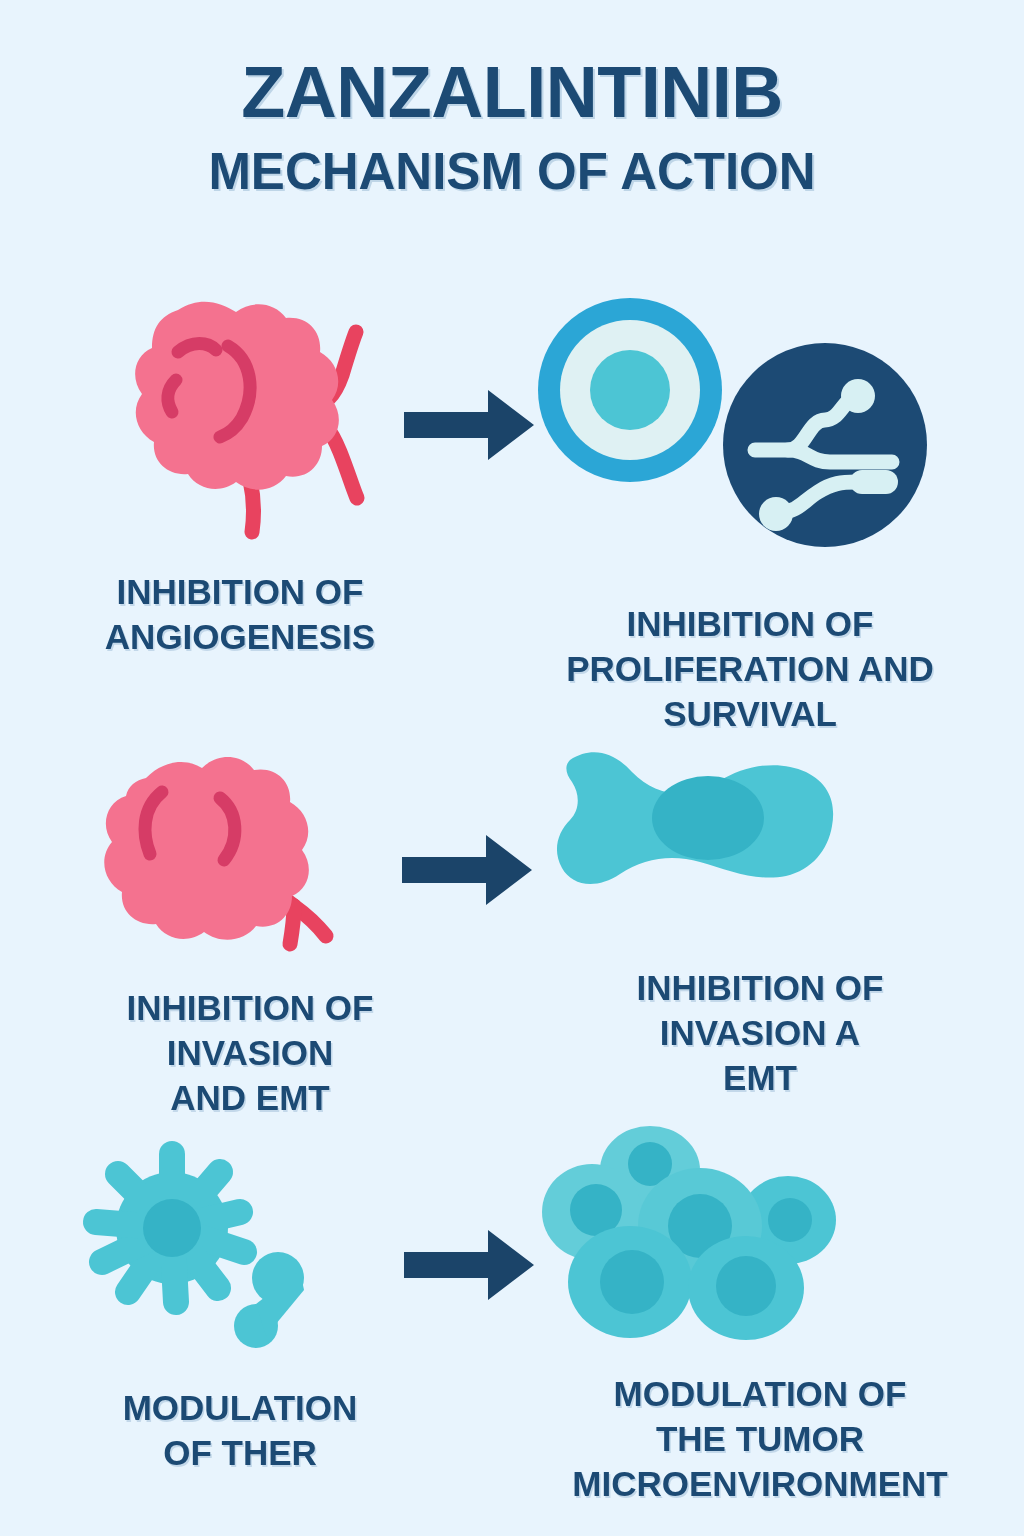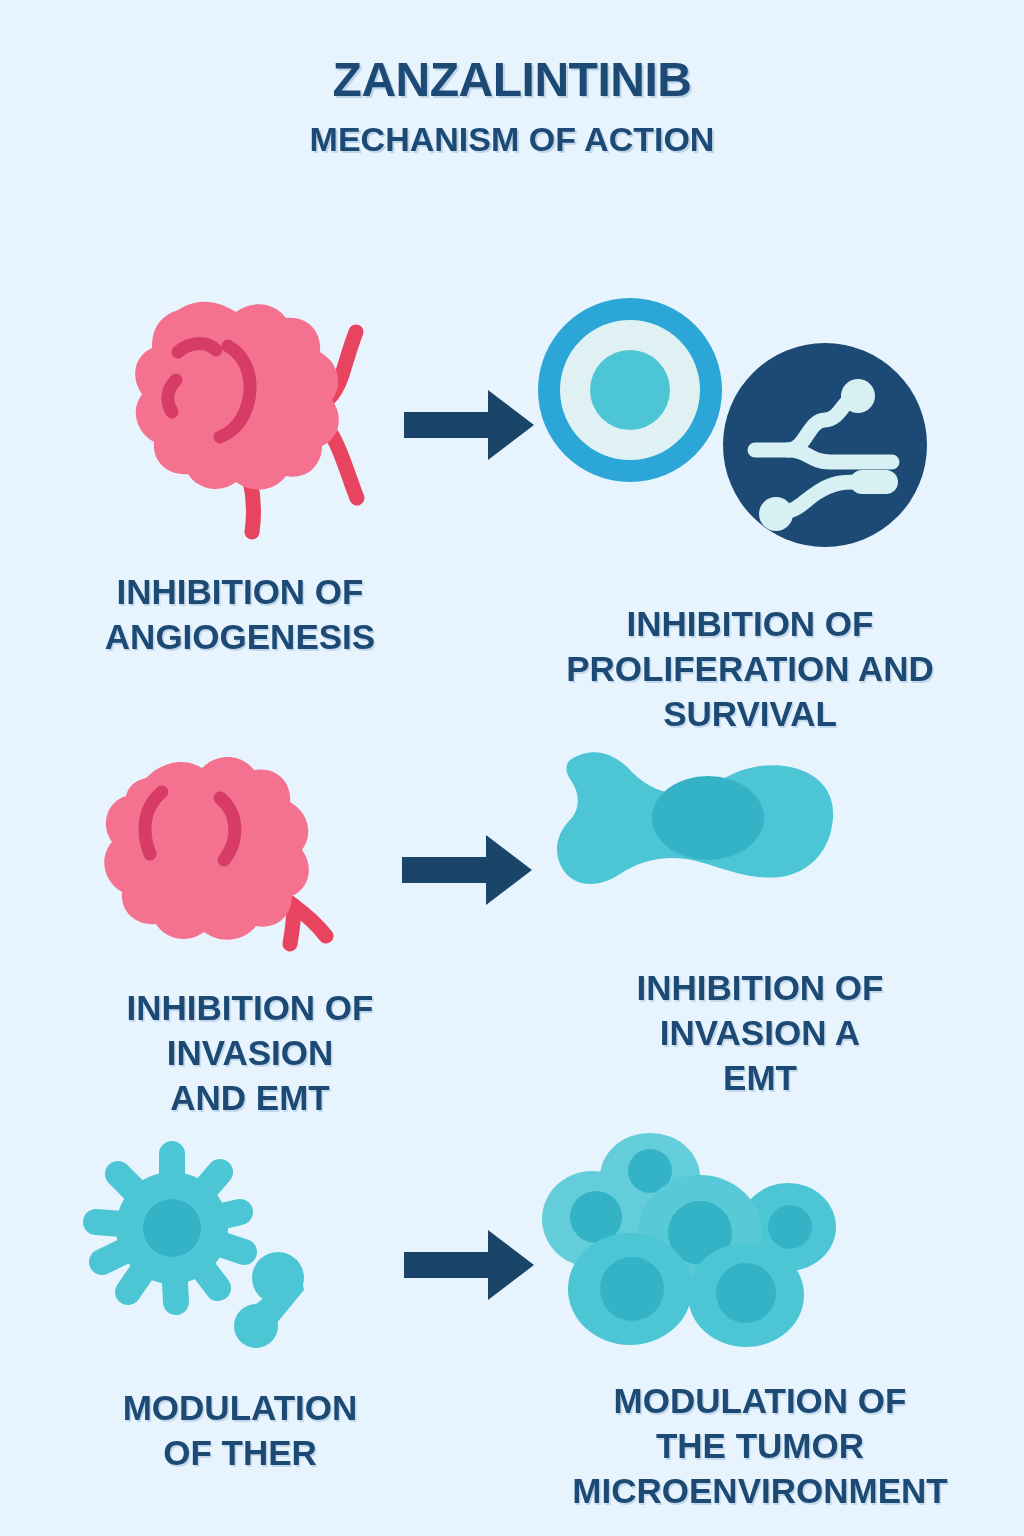--- a/index.html
+++ b/index.html
@@ -22,30 +22,30 @@
 
   
   .header {
     position: absolute;
     top: 56px;
     left: 0;
     width: 1024px;
     text-align: center;
   }
   .title-main {
-    font-size: 48px;
+    font-size: 72px;
     font-weight: bold;
     color: #1c4a74;
     letter-spacing: -0.5px;
     line-height: 1.0;
     text-shadow: 2px 2px 0 rgba(140,175,205,0.45);
     white-space: nowrap;
   }
   .title-sub {
-    font-size: 34px;
+    font-size: 51px;
     font-weight: bold;
     color: #1c4a74;
     letter-spacing: 0px;
     line-height: 1.0;
     margin-top: 18px;
     text-shadow: 2px 2px 0 rgba(140,175,205,0.45);
     white-space: nowrap;
   }
 
   
@@ -88,21 +88,21 @@
   #r2-left  { left: 70px;  top: 10px; width: 360px; }
   #r2-left .caption { margin-top: 26px; }
   #r2-arrow { left: 398px; top: 105px; }
   #r2-right { left: 540px; top: 10px; width: 440px; }
   #r2-right .caption { margin-top: 56px; }
 
   
   #r3-left  { left: 60px;  top: 10px; width: 360px; }
   #r3-left .caption { margin-top: 36px; }
   #r3-arrow { left: 400px; top: 100px; }
-  #r3-right { left: 540px; top: 11px;  width: 440px; }
+  #r3-right { left: 540px; top: 4px;  width: 440px; }
   #r3-right .caption { margin-top: 28px; }
 
   svg { display: block; }
 </style>
 </head>
 <body>
 
 <div class="page">
 
   <div class="header">

